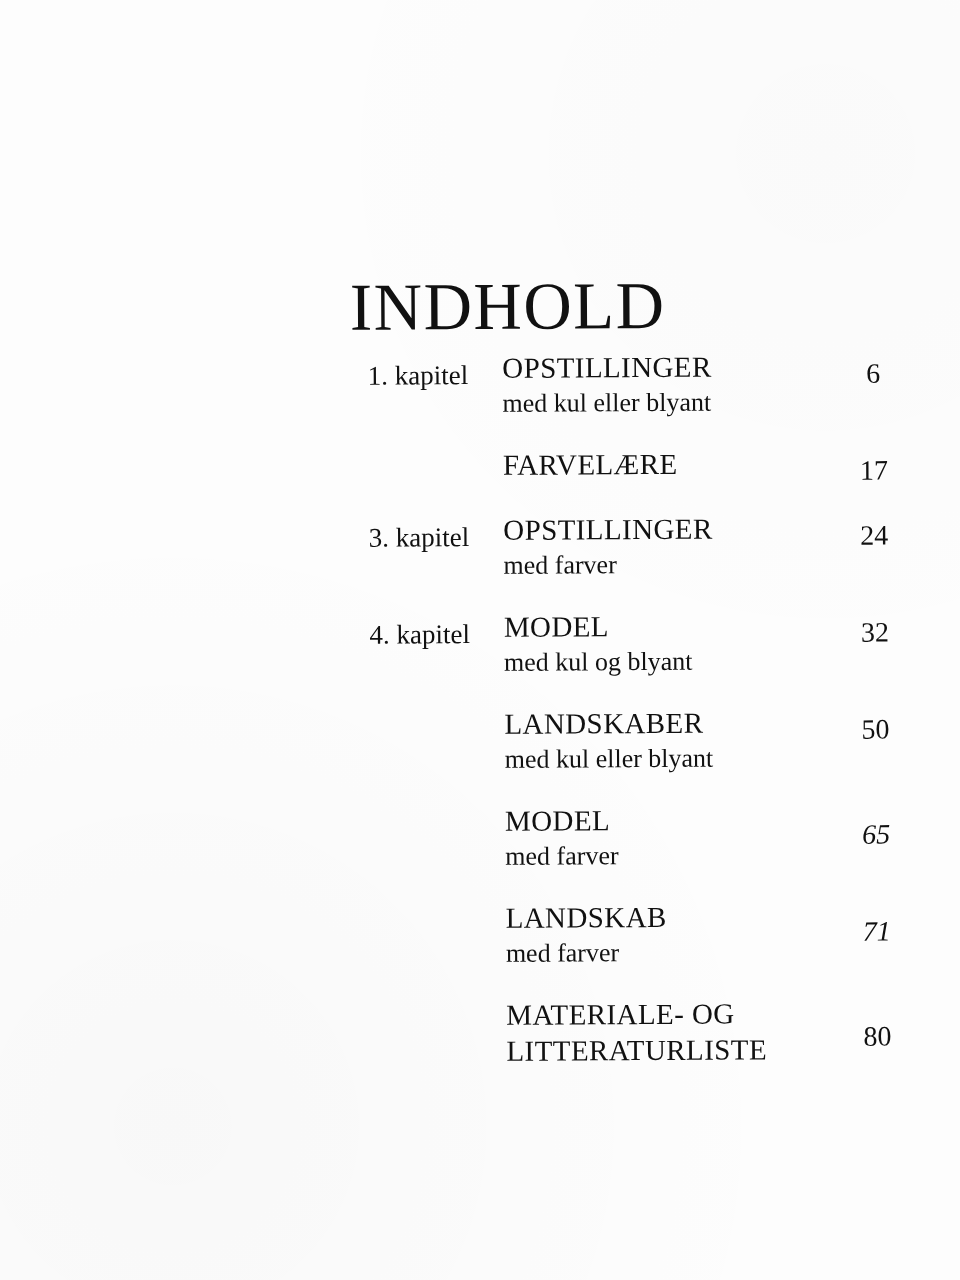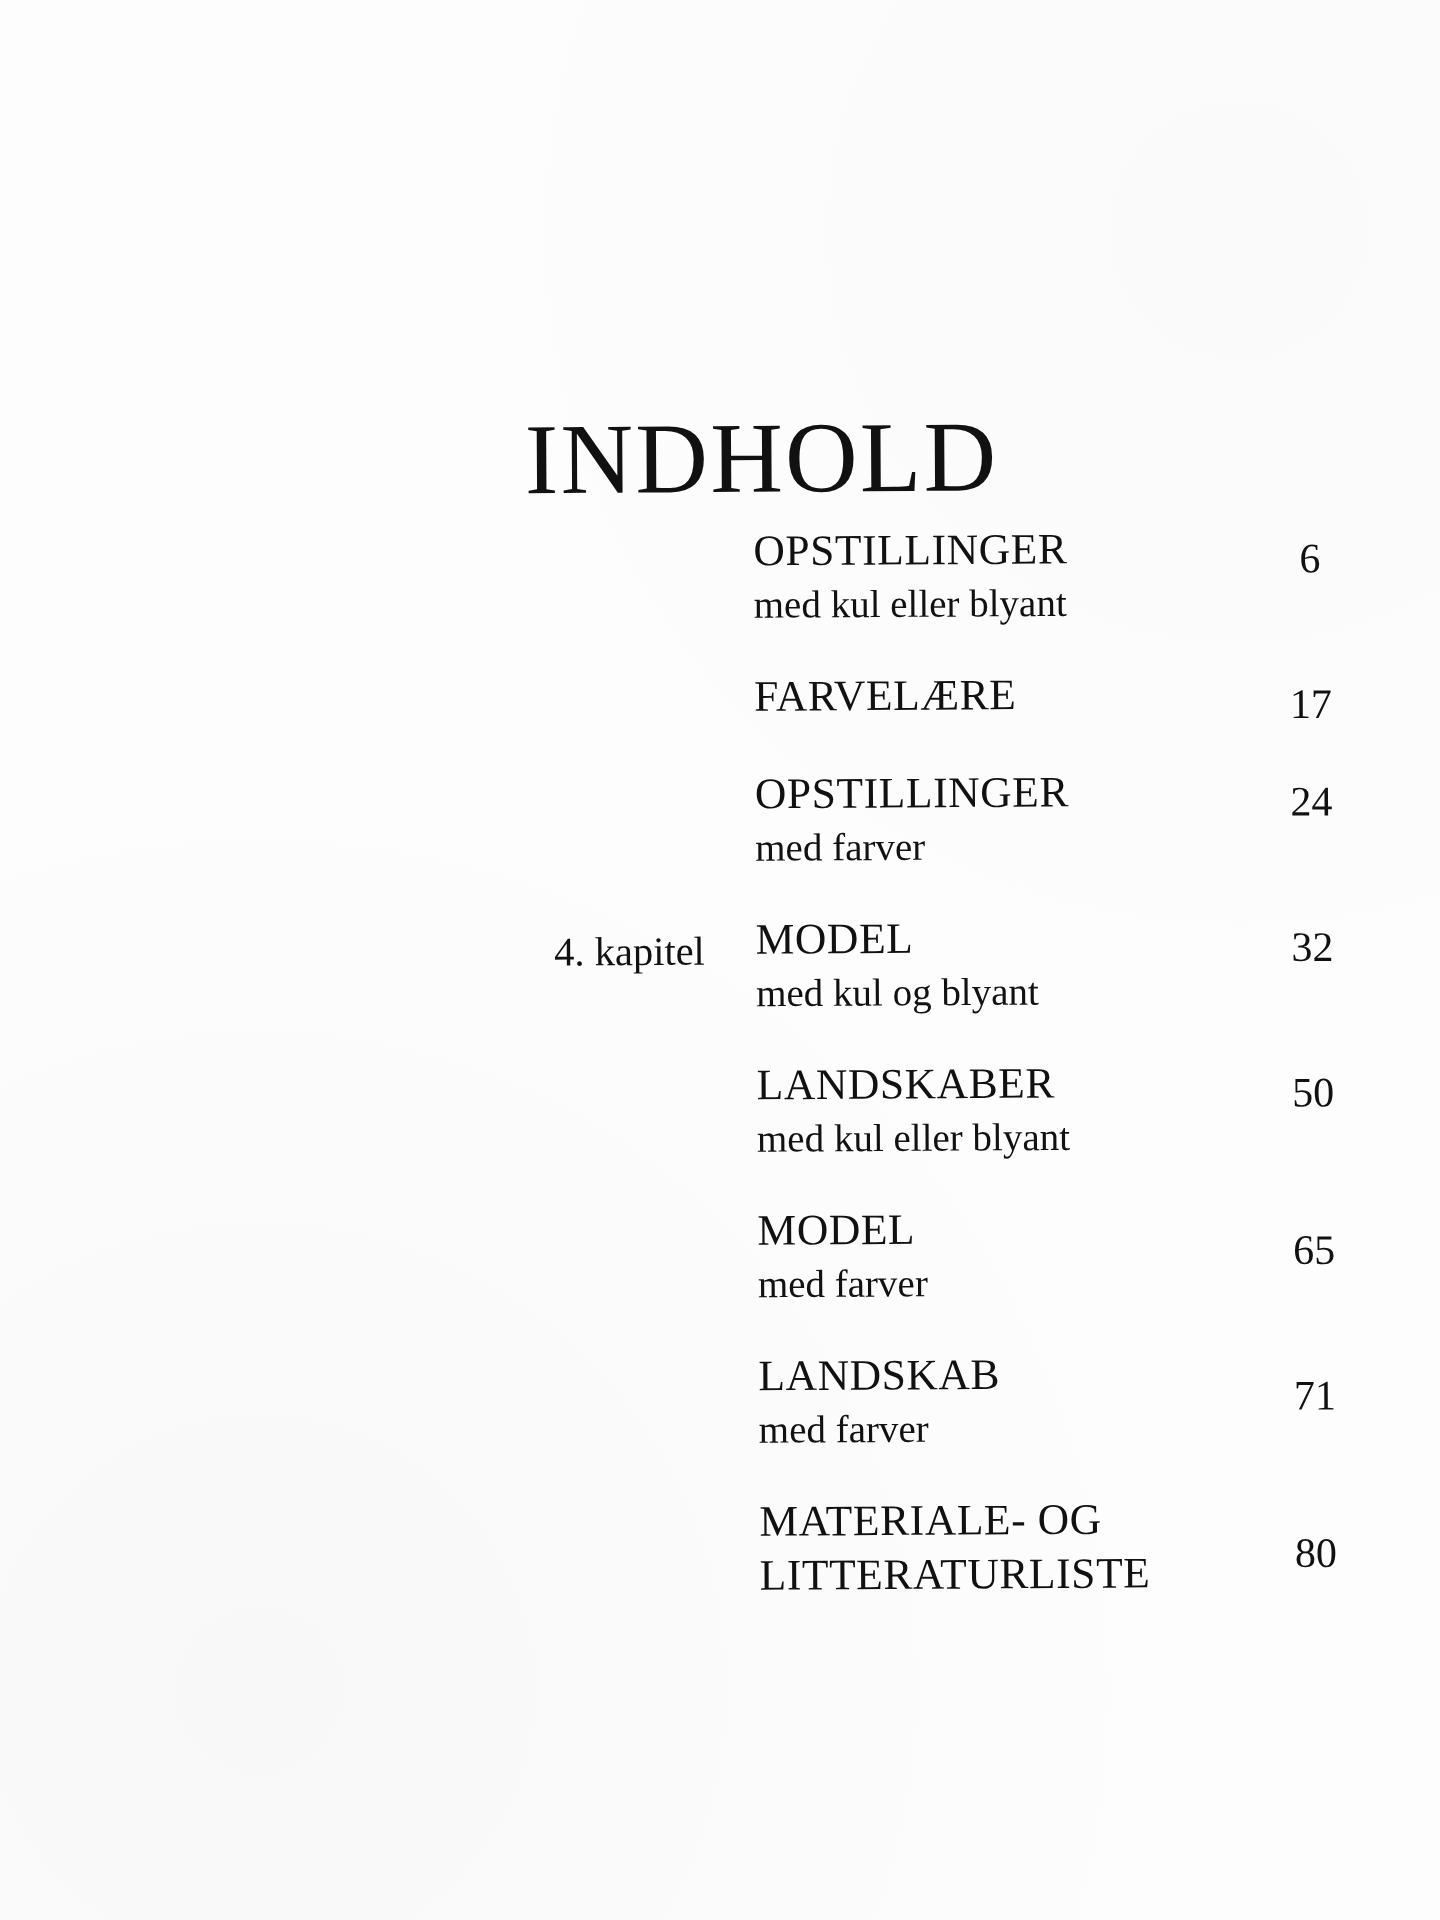--- a/index.html
+++ b/index.html
@@ -97,51 +97,53 @@
     position: absolute;
     left: 828px;
     top: 8px;
     width: 86px;
     text-align: center;
     font-size: 28px;
     line-height: 1.14;
   }
   
   .toc-entry.num-low .page-number { top: 24px; }
-  .toc-entry.num-mid .page-number { top: 16px; }
+  .toc-entry.num-mid .page-number { top: 16px; font-style: italic; }
 
   
   .skew { transform: rotate(-0.35deg); transform-origin: 50% 40%; }
 </style>
 </head>
 <body>
 
 <div class="page">
   <div class="skew">
 
     <h1 class="doc-title">INDHOLD</h1>
 
     <div class="toc">
 
       <div class="toc-entry">
+        <div class="chapter-label">1. kapitel</div>
         <div class="entry-text">
           <div class="entry-title">OPSTILLINGER</div>
           <div class="entry-subtitle">med kul eller blyant</div>
         </div>
         <div class="page-number">6</div>
       </div>
 
       <div class="toc-entry no-sub">
         <div class="entry-text">
           <div class="entry-title">FARVELÆRE</div>
         </div>
         <div class="page-number">17</div>
       </div>
 
       <div class="toc-entry">
+        <div class="chapter-label">3. kapitel</div>
         <div class="entry-text">
           <div class="entry-title">OPSTILLINGER</div>
           <div class="entry-subtitle">med farver</div>
         </div>
         <div class="page-number">24</div>
       </div>
 
       <div class="toc-entry">
         <div class="chapter-label">4. kapitel</div>
         <div class="entry-text">

